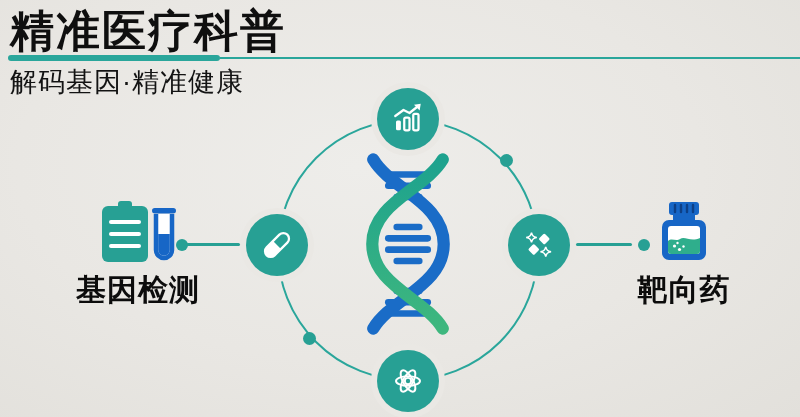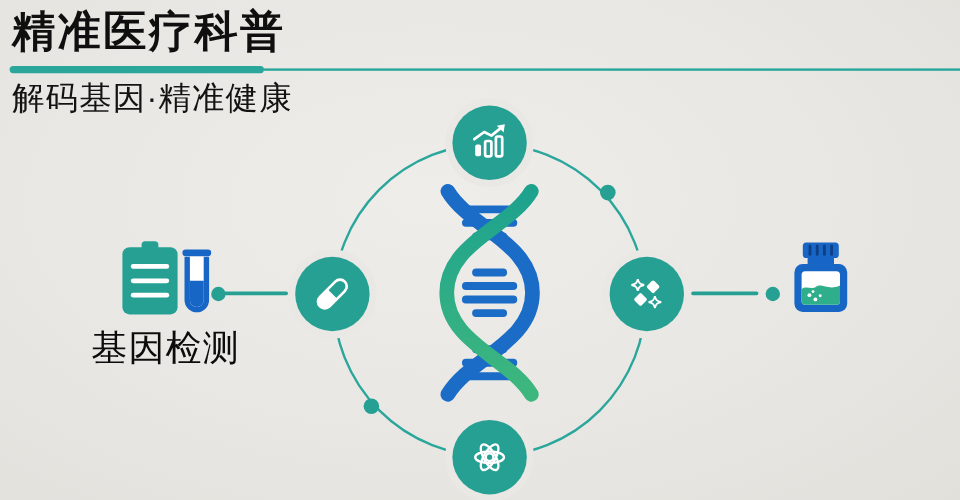--- a/index.html
+++ b/index.html
@@ -8,21 +8,21 @@
   }
   *{margin:0;padding:0;box-sizing:border-box;}
   html,body{width:800px;height:417px;overflow:hidden;}
   body{font-family:"Liberation Sans","DejaVu Sans",sans-serif;}
   .stage{
     position:relative;width:800px;height:417px;overflow:hidden;
     background:radial-gradient(ellipse at 45% 40%, #eeedea 0%, #e9e7e3 55%, #e2e0db 100%);
   }
   
   .title{
-    position:absolute;left:10px;top:2px;font-size:36px;font-weight:900;
+    position:absolute;left:10px;top:2px;font-size:44px;font-weight:900;
     color:var(--ink);letter-spacing:2px;white-space:nowrap;text-align:center;
   }
   .rule{position:absolute;left:8px;top:55px;right:0;display:flex;align-items:center;}
   .rule-thick{width:212px;height:6px;background:var(--teal-line);border-radius:3px;}
   .rule-thin{flex:1;height:2px;background:var(--teal-line);}
   .subtitle{
     position:absolute;left:10px;top:64px;font-size:27px;font-weight:400;
     color:#131313;letter-spacing:1px;white-space:nowrap;
   }
   
@@ -52,21 +52,21 @@
   .conn-line.r{left:576px;width:56px;}
   .conn-dot{position:absolute;top:239px;width:12px;height:12px;border-radius:50%;background:var(--teal);}
   .conn-dot.l{left:176px;}
   .conn-dot.r{left:638px;}
   
   .side-icon{position:absolute;display:block;}
   .side-icon.left{left:92px;top:198px;width:92px;height:68px;}
   .side-icon.right{left:652px;top:200px;width:64px;height:62px;}
   .side-label{
     position:absolute;top:270px;width:160px;text-align:center;
-    font-size:30px;font-weight:400;color:#0c0c0c;letter-spacing:1px;white-space:nowrap;
+    font-size:30px;font-weight:700;color:#0c0c0c;letter-spacing:1px;white-space:nowrap;
   }
   .side-label.left{left:58px;}
   .side-label.right{left:604px;}
 </style>
 </head>
 <body>
 
 <div class="stage">
 
   <div class="title">精准医疗科普</div>
@@ -173,14 +173,15 @@
     <rect x="10" y="20" width="44" height="40" rx="7" fill="#1766c6"></rect>
     <rect x="16" y="26" width="32" height="28" rx="3" fill="#ffffff"></rect>
     <path d="M16,41 C20,37.5 24,42 28,39 C33,35.5 38,42.5 48,38 L48,51 a3,3 0 0 1 -3,3 L19,54 a3,3 0 0 1 -3,-3 Z" fill="#2fae8c"></path>
     <g fill="#ffffff">
       <circle cx="22.5" cy="46" r="1.6"></circle>
       <circle cx="27.5" cy="49.5" r="1.6"></circle>
       <circle cx="25.5" cy="43" r="1.2"></circle>
       <circle cx="31.5" cy="46.5" r="1.2"></circle>
     </g>
   </svg>
+  <div class="side-label right">靶向药</div>
 
 </div>
 
 </body></html>

